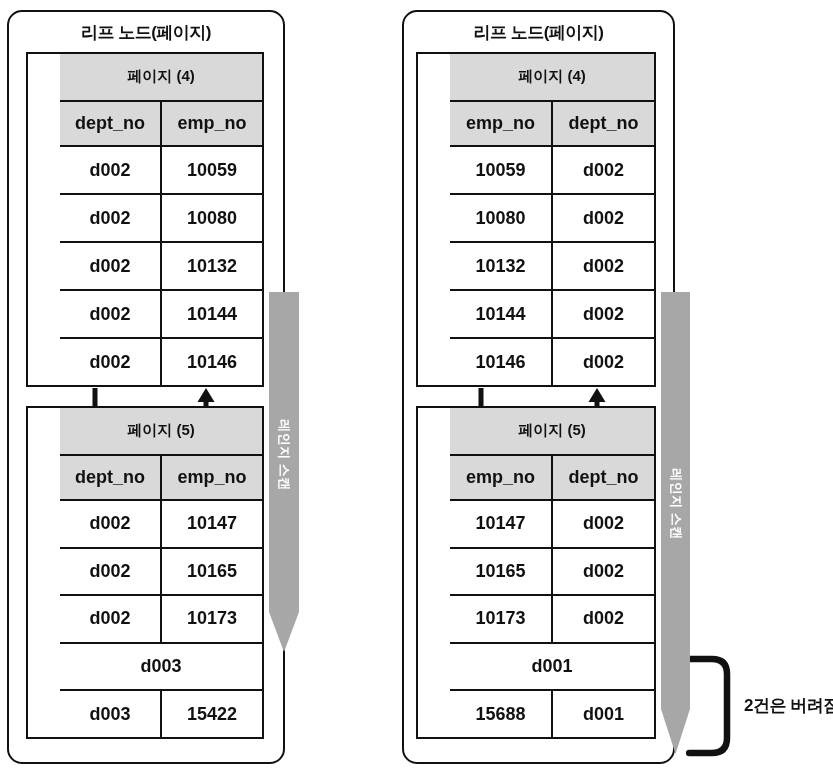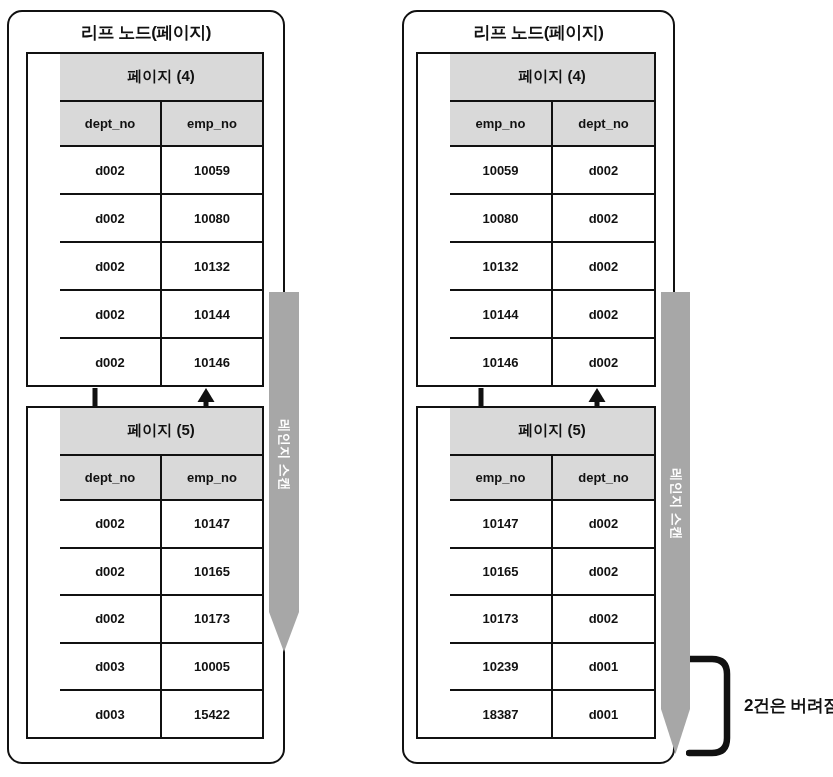--- a/index.html
+++ b/index.html
@@ -24,21 +24,21 @@
   }
   .panel.left .dtable{left:17px;width:238px;}
   .panel.right .dtable{left:12px;width:240px;}
   .dtable.t1{top:40px;height:335px;}
   .dtable.t2{top:394px;height:333px;}
   .trow{display:flex;flex:1;box-sizing:border-box;}
   .trow + .trow{border-top:2px solid #111;}
   .trow.page-header,.trow.head{flex:0 0 45.5px;background:#d9d9d9;}
   .cell{
     flex:1;display:flex;align-items:center;justify-content:center;
-    font-size:13px;box-sizing:border-box;letter-spacing:0px;
+    font-size:18px;box-sizing:border-box;letter-spacing:0px;
   }
   .cell + .cell{border-left:2px solid #111;}
   .trow.page-header .cell{font-size:15px;}
   .flow-arrow{position:absolute;top:376px;width:18px;height:34px;}
   .panel.left .flow-arrow.down{left:77px;}
   .panel.left .flow-arrow.up{left:188px;}
   .panel.right .flow-arrow.down{left:68px;}
   .panel.right .flow-arrow.up{left:184px;}
   .scan-arrow{
     position:absolute;background:#a7a7a7;z-index:5;
@@ -122,21 +122,20 @@
       <div class="trow">
         <div class="cell">d002</div>
         <div class="cell">10165</div>
       </div>
       <div class="trow">
         <div class="cell">d002</div>
         <div class="cell">10173</div>
       </div>
       <div class="trow">
         <div class="cell">d003</div>
-        <div class="cell">10005</div>
       </div>
       <div class="trow">
         <div class="cell">d003</div>
         <div class="cell">15422</div>
       </div>
     </div>
   </div>
 
   <div class="panel right">
     <div class="panel-title">리프 노드(페이지)</div>
@@ -194,25 +193,24 @@
       </div>
       <div class="trow">
         <div class="cell">10165</div>
         <div class="cell">d002</div>
       </div>
       <div class="trow">
         <div class="cell">10173</div>
         <div class="cell">d002</div>
       </div>
       <div class="trow">
-        <div class="cell">10239</div>
         <div class="cell">d001</div>
       </div>
       <div class="trow">
-        <div class="cell">18387</div>
+        <div class="cell">15688</div>
         <div class="cell">d001</div>
       </div>
     </div>
   </div>
 
   <div class="scan-arrow left">
     <span class="scan-label">레인지 스캔</span>
   </div>
   <div class="scan-arrow right">
     <span class="scan-label">레인지 스캔</span>

